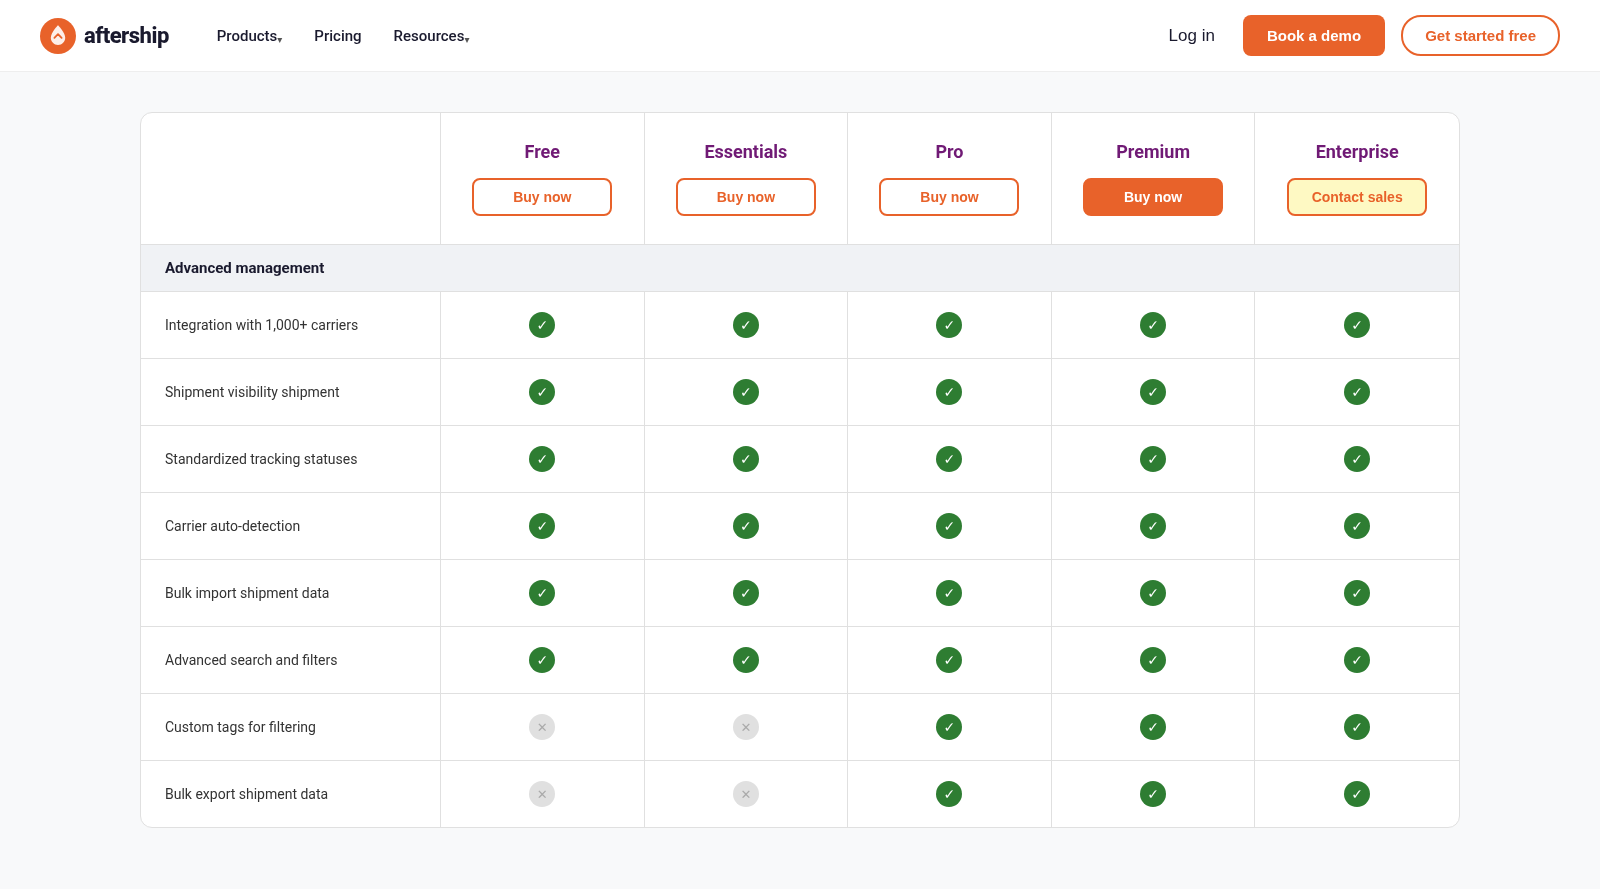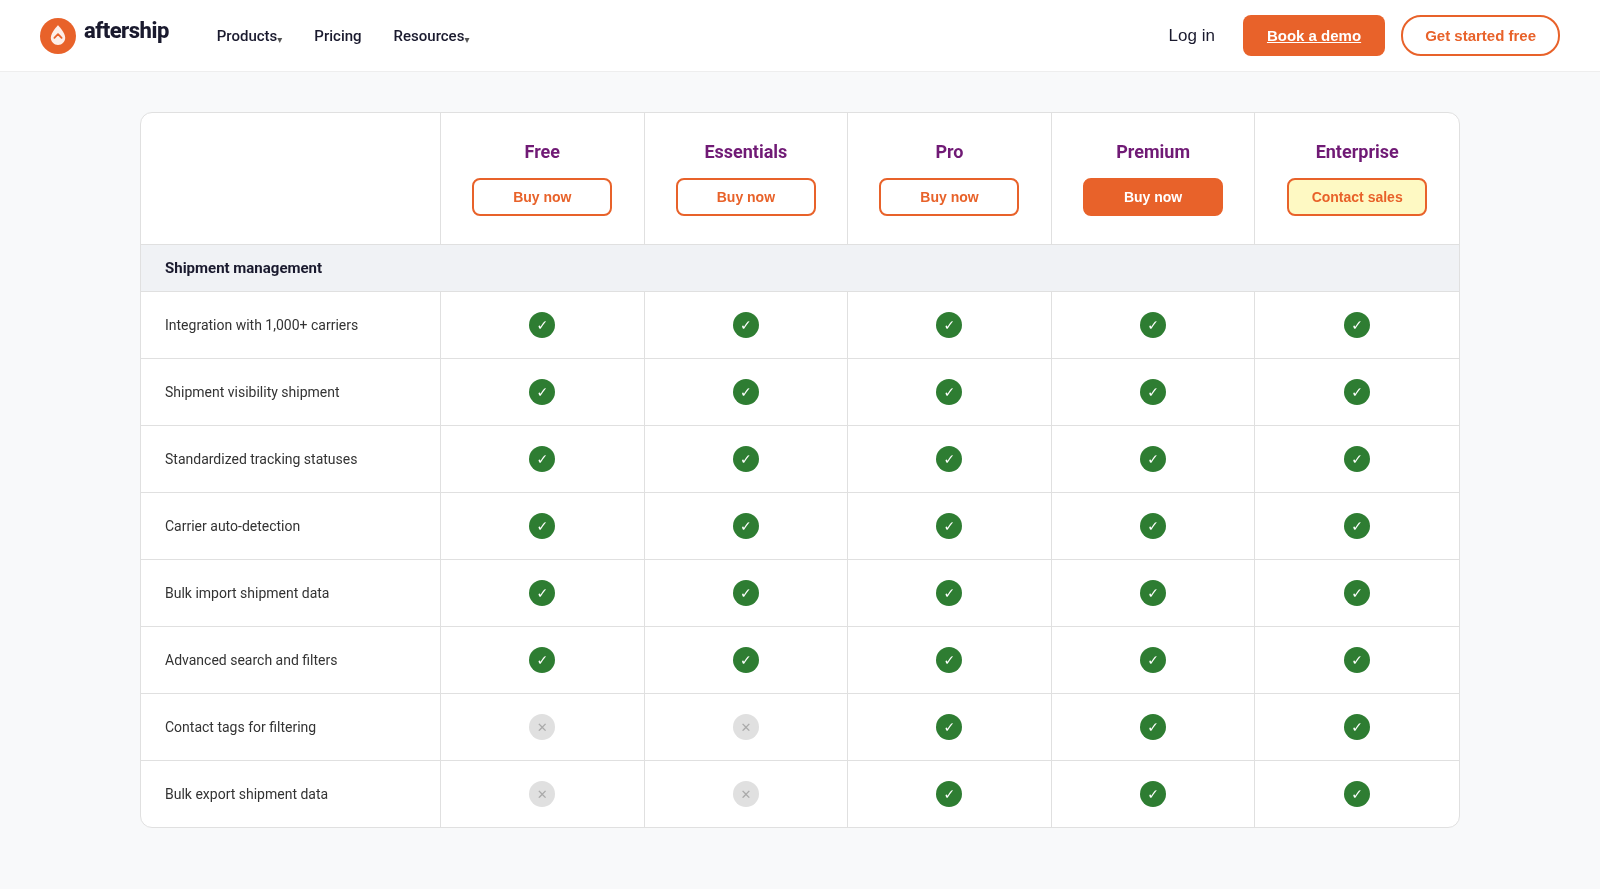--- a/index.html
+++ b/index.html
@@ -12,20 +12,21 @@
       align-items: center;
       padding: 0 40px;
       height: 72px;
       border-bottom: 1px solid #eee;
       position: sticky;
       top: 0;
       z-index: 100;
     }
     .logo-area {
       display: flex;
+      align-items: center;
       gap: 8px;
       margin-right: 48px;
       text-decoration: none;
     }
     .logo-icon {
       width: 36px;
       height: 36px;
     }
     .logo-text {
       font-size: 22px;
@@ -69,21 +70,20 @@
     }
     .btn-demo {
       background: #e8622a;
       color: #fff;
       border: none;
       border-radius: 8px;
       padding: 12px 24px;
       font-size: 15px;
       font-weight: 600;
       cursor: pointer;
-      text-decoration: underline;
     }
     .btn-get-started {
       background: #fff;
       color: #e8622a;
       border: 2px solid #e8622a;
       border-radius: 20px;
       padding: 10px 22px;
       font-size: 15px;
       font-weight: 600;
       cursor: pointer;
@@ -283,21 +283,21 @@
         <span class="plan-name">Premium</span>
         <button class="btn-buy active">Buy now</button>
       </div>
       <div class="col-plan">
         <span class="plan-name">Enterprise</span>
         <button class="btn-contact">Contact sales</button>
       </div>
     </div>
 
     <div class="section-header">
-      <div class="section-label">Shipment management</div>
+      <div class="section-label">Advanced management</div>
     </div>
 
     <div class="feature-row">
       <div class="feature-label">Integration with 1,000+ carriers</div>
       <div class="feature-cell">
           <span class="check-icon">✓</span>
         </div>
       <div class="feature-cell">
           <span class="check-icon">✓</span>
         </div>
@@ -401,21 +401,21 @@
         </div>
       <div class="feature-cell">
           <span class="check-icon">✓</span>
         </div>
       <div class="feature-cell">
           <span class="check-icon">✓</span>
         </div>
     </div>
 
     <div class="feature-row">
-      <div class="feature-label">Contact tags for filtering</div>
+      <div class="feature-label">Custom tags for filtering</div>
       <div class="feature-cell">
           <span class="x-icon">✕</span>
         </div>
       <div class="feature-cell">
           <span class="x-icon">✕</span>
         </div>
       <div class="feature-cell">
           <span class="check-icon">✓</span>
         </div>
       <div class="feature-cell">

